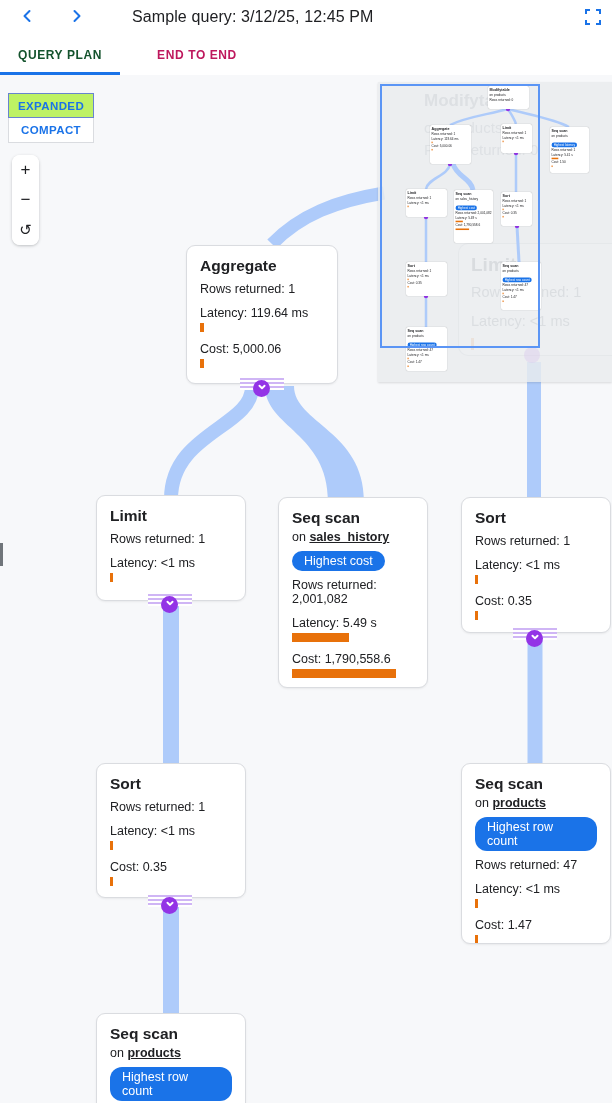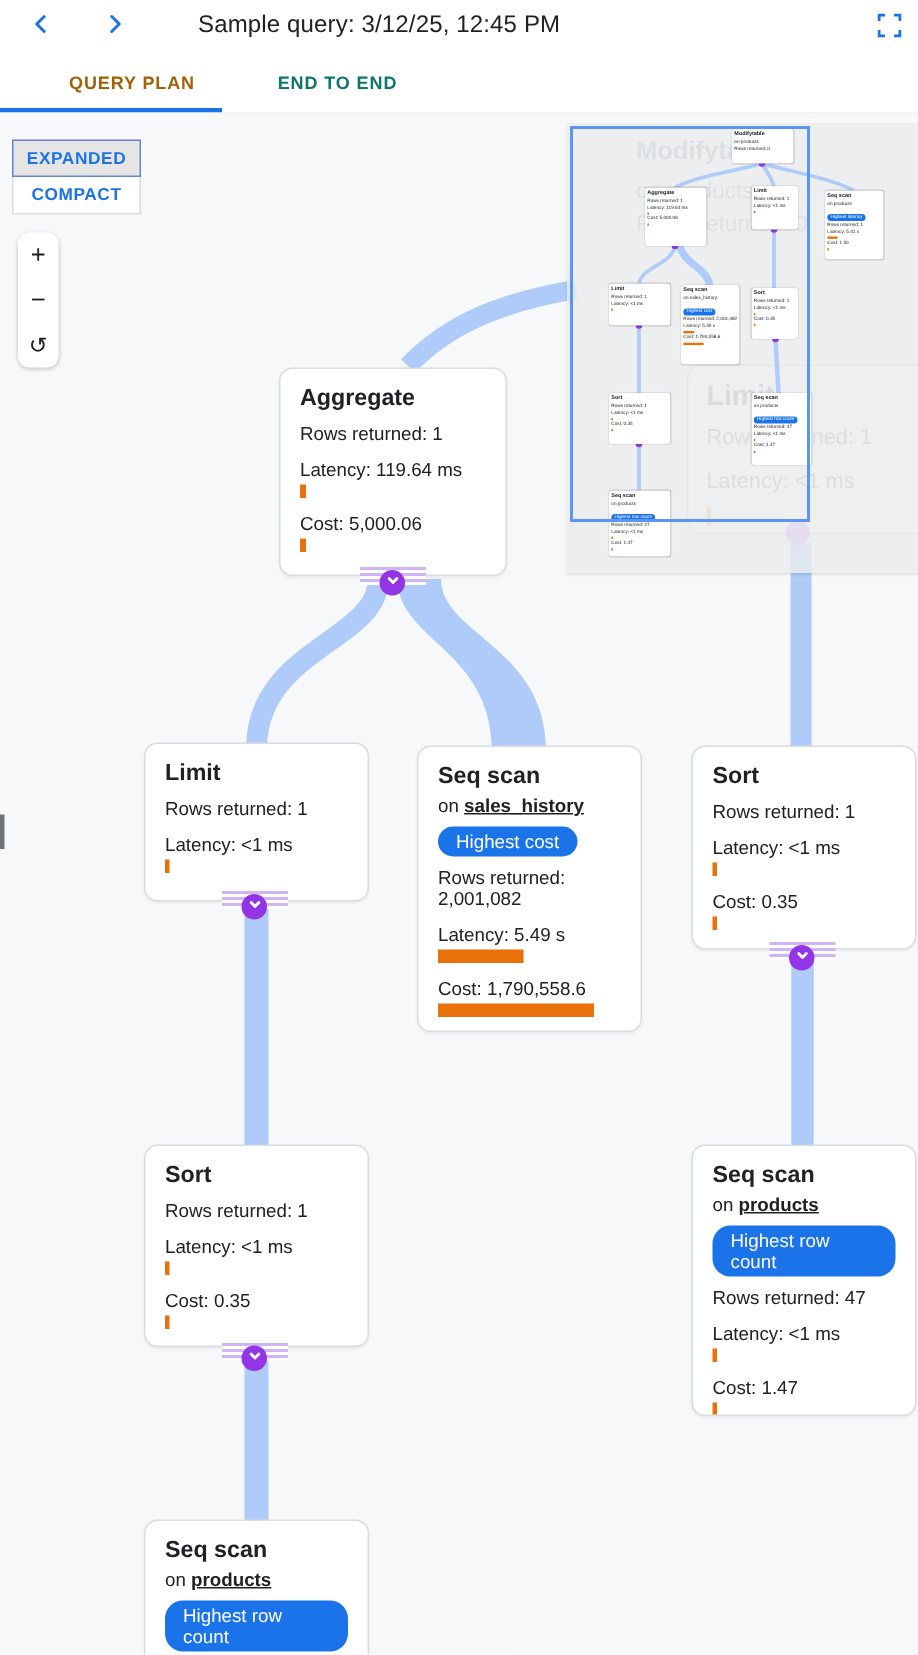--- a/index.html
+++ b/index.html
@@ -8,23 +8,23 @@
   
   .header{position:absolute;left:0;top:0;width:612px;height:34px;background:#fff;border-bottom:1px solid #e8eaed;display:flex;align-items:center;}
   .nav-btn{width:34px;height:28px;border:none;background:transparent;display:flex;align-items:center;justify-content:center;cursor:pointer;padding:0;}
   .nav-btn:first-child{margin-left:10px;}
   .hdr-title{font-size:16px;color:#202124;margin-left:38px;letter-spacing:.1px;}
   .fs-btn{position:absolute;right:8px;top:7px;width:22px;height:22px;border:none;background:transparent;padding:0;cursor:pointer;}
 
   
   .tabbar{position:absolute;left:0;top:34px;width:612px;height:41px;background:#fff;border-bottom:1px solid #dadce0;display:flex;}
   .tab{height:41px;display:flex;align-items:center;justify-content:center;font-size:12px;font-weight:700;letter-spacing:.6px;cursor:pointer;position:relative;}
-  .tab.active{color:#a16207;width:120px;padding-left:28px;}
+  .tab.active{color:#14532d;width:120px;}
   .tab.active::after{content:"";position:absolute;left:0;bottom:0;width:100%;height:3px;background:#1a73e8;}
-  .tab.inactive{color:#0f766e;width:110px;margin-left:22px;}
+  .tab.inactive{color:#be185d;width:110px;margin-left:22px;}
 
   
   .canvas{position:absolute;left:0;top:75px;width:612px;height:1028px;background:#f7f8fa;overflow:hidden;}
   .links{position:absolute;left:0;top:0;z-index:0;}
   .link{stroke:#aecbfa;fill:none;}
   .linkfill{fill:#aecbfa;}
 
   
   .ghost{position:absolute;z-index:1;color:#9aa0a6;}
   .ghost-card{position:absolute;left:458px;top:168px;width:178px;height:113px;background:rgba(255,255,255,.55);border:1px solid rgba(175,180,186,.55);border-radius:10px;padding:10px 12px;box-sizing:border-box;}
@@ -46,21 +46,21 @@
   .bar{height:9px;background:#e8710a;margin-top:3px;}
   .badge{display:inline-block;background:#1a73e8;color:#fff;font-size:12.5px;padding:3px 12px;border-radius:12px;margin:1px 0 7px;}
 
   
   .stripes{position:absolute;width:44px;height:12px;background:repeating-linear-gradient(180deg,#cfb5f5 0 2px,#ffffff 2px 4px);z-index:3;}
   .chev{position:absolute;width:17px;height:17px;border-radius:50%;background:#9334e6;border:none;padding:0;display:flex;align-items:center;justify-content:center;z-index:4;cursor:pointer;}
 
   
   .seg{position:absolute;left:8px;top:18px;z-index:10;width:86px;}
   .seg-btn{width:86px;height:25px;font-size:11.5px;font-weight:700;letter-spacing:.4px;color:#1a73e8;display:flex;align-items:center;justify-content:center;cursor:pointer;box-sizing:border-box;}
-  .seg-exp{background:#e5e5e5;border:1px solid #6884cf;}
+  .seg-exp{background:#bef264;border:1px solid #6884cf;}
   .seg-cmp{background:#fff;border:1px solid #dadce0;border-top:none;}
 
   
   .zoompanel{position:absolute;left:12px;top:80px;width:27px;background:#fff;border-radius:8px;box-shadow:0 1px 3px rgba(60,64,67,.3);z-index:10;overflow:hidden;}
   .zbtn{width:27px;height:30px;border:none;background:#fff;font-size:17px;color:#202124;cursor:pointer;display:flex;align-items:center;justify-content:center;padding:0;}
   .zbtn.reset{font-size:15px;}
 
   
   .scroll-thumb{position:absolute;left:0;top:468px;width:3px;height:23px;background:#70757a;z-index:11;cursor:grab;}
 

